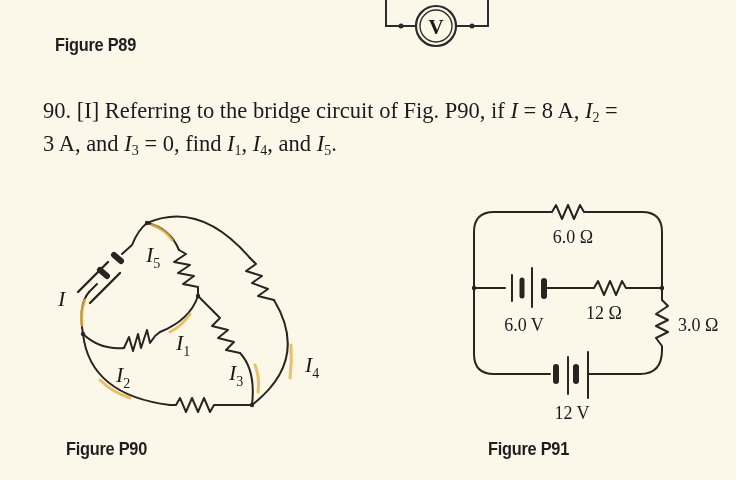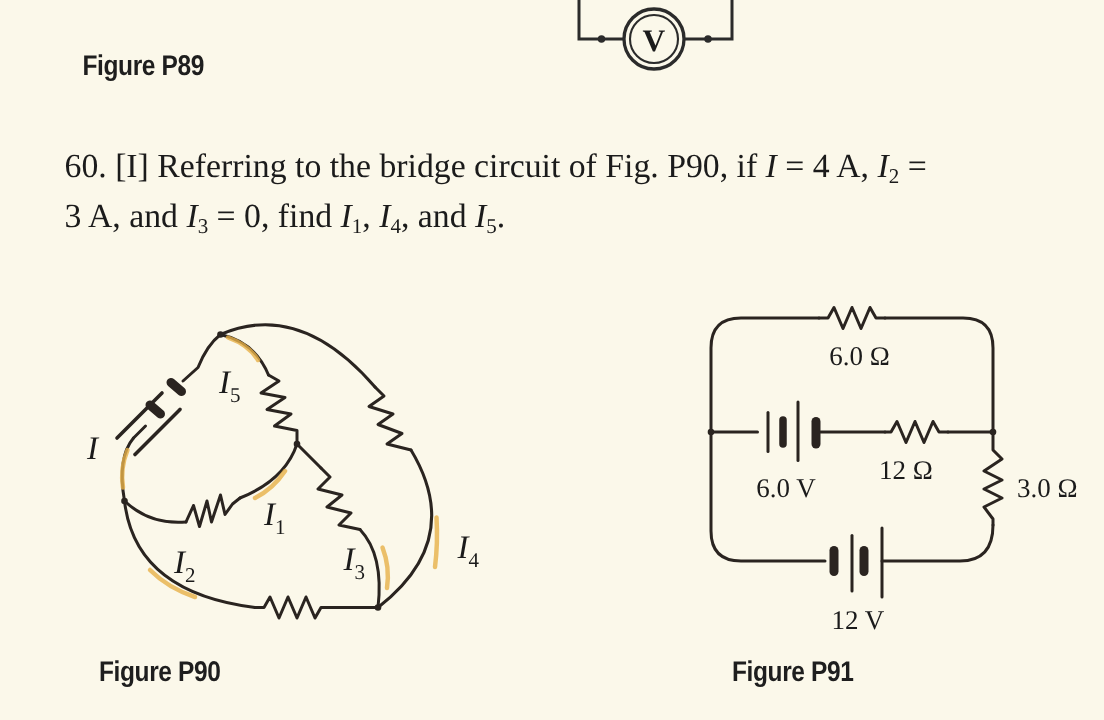--- a/index.html
+++ b/index.html
@@ -51,25 +51,25 @@
   </g>
   <circle cx="401" cy="26" r="2.5" fill="#2b2b2b"></circle>
   <circle cx="472" cy="26" r="2.5" fill="#2b2b2b"></circle>
   <text class="lbl" x="436" y="34" font-size="21" font-weight="bold" text-anchor="middle">V</text>
 </svg>
 
 <div id="cap-p89" class="fig-caption">Figure P89</div>
 
 <div class="problem">
   <div>
-    <span>60.</span>
+    <span>90.</span>
     <span>[I]</span>
     <span>Referring to the bridge circuit of Fig. P90, if</span>
     <i>I</i>
-    <span>= 4 A,</span>
+    <span>= 8 A,</span>
     <i>I</i><sub>2</sub>
     <span>=</span>
   </div>
   <div>
     <span>3 A, and</span>
     <i>I</i><sub>3</sub>
     <span>= 0, find</span>
     <i>I</i><sub>1</sub><span>,</span>
     <i>I</i><sub>4</sub><span>, and</span>
     <i>I</i><sub>5</sub><span>.</span>

